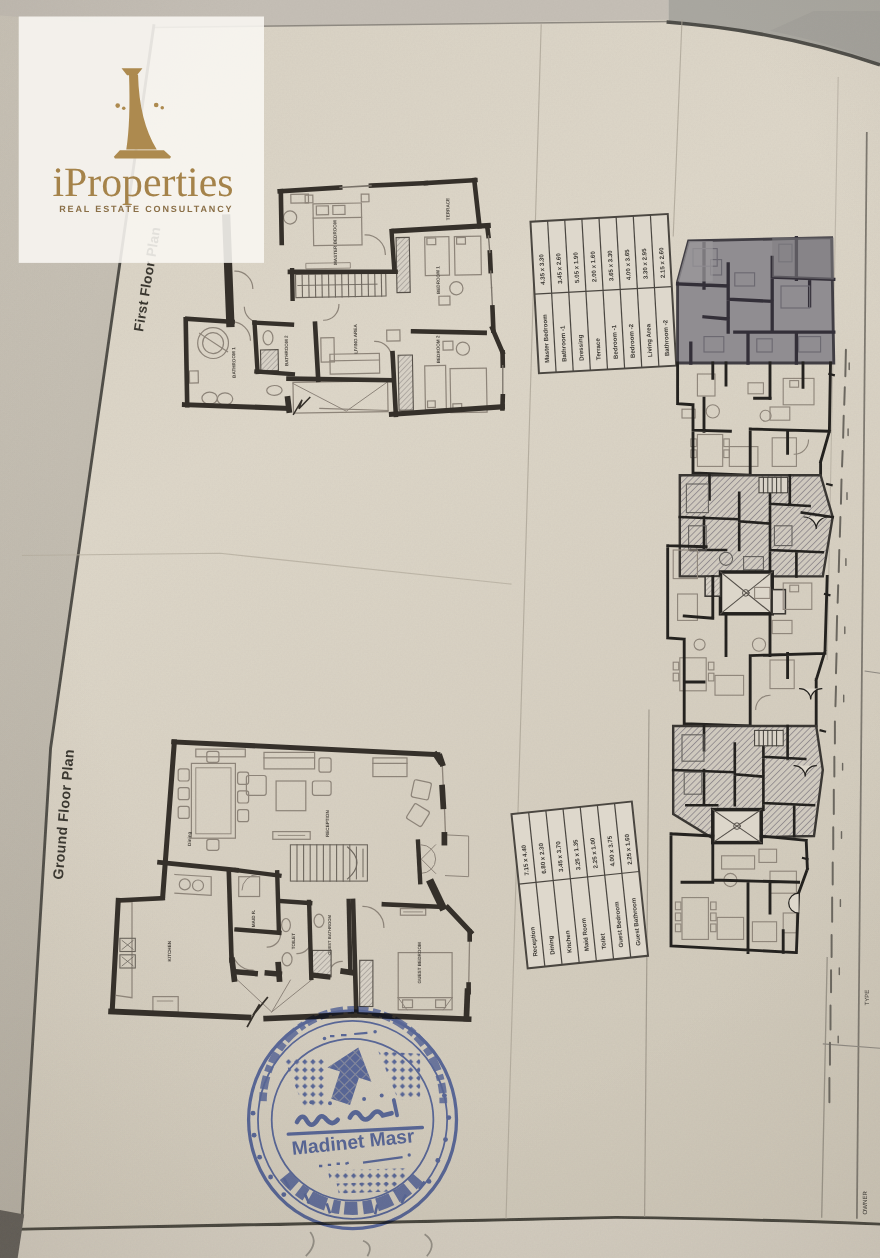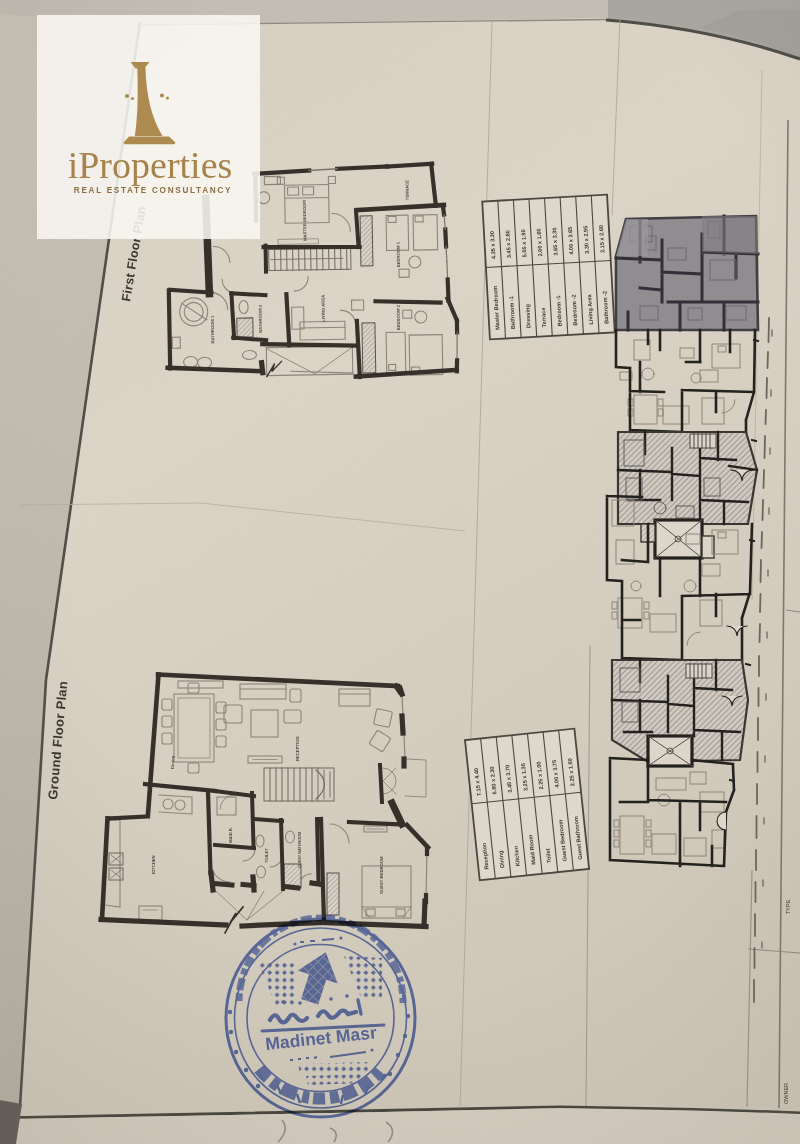--- a/index.html
+++ b/index.html
@@ -1,18 +1,18 @@
 <!DOCTYPE html>
 <html><head>
 <meta charset="utf-8">
 <style>
   html,body{margin:0;padding:0;}
   #root{position:relative;width:800px;height:1144px;overflow:hidden;background:#c7c1b7;font-family:"Liberation Sans",sans-serif;}
   svg{position:absolute;left:0;top:0;}
-  .logo{position:absolute;left:17px;top:15px;width:223px;height:224px;background:rgba(249,247,242,0.88);margin-left:20px;}
+  .logo{position:absolute;left:17px;top:15px;width:223px;height:224px;background:rgba(249,247,242,0.88);}
 </style>
 </head>
 <body>
 <div id="root">
 
 <svg width="800" height="1144" viewBox="0 0 800 1144">
   <defs>
     <pattern id="hatch" width="4" height="4" patternUnits="userSpaceOnUse" patternTransform="rotate(45)">
       <rect width="4" height="4" fill="#cfc9be"></rect>
       <line x1="0" y1="0" x2="0" y2="4" stroke="#76707a" stroke-width="1.1"></line>

